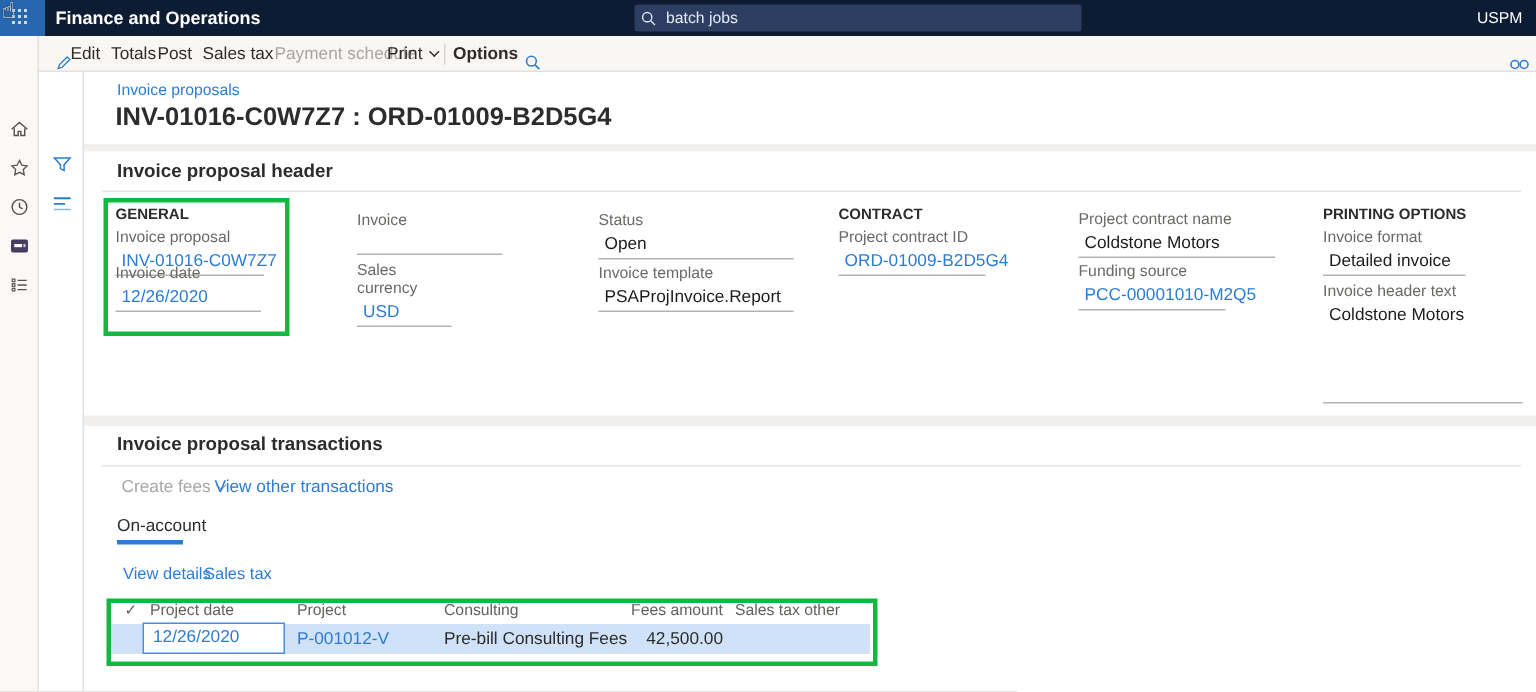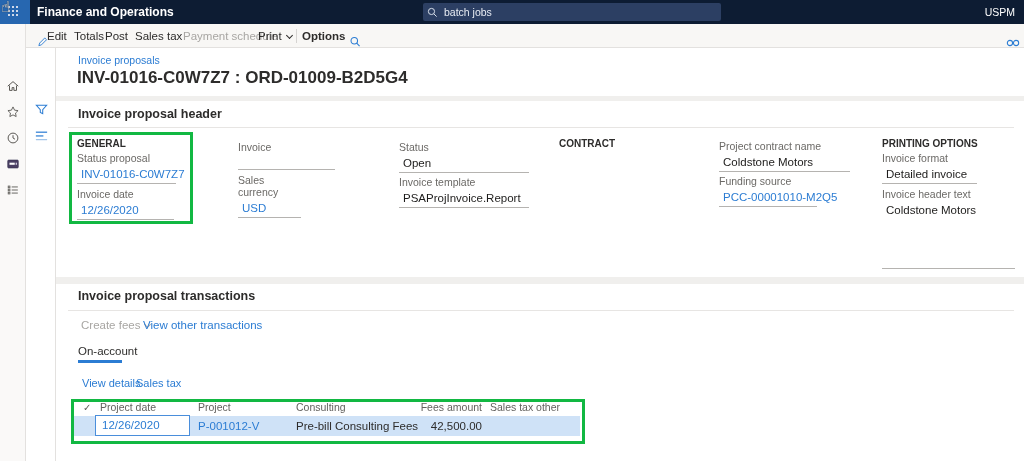--- a/index.html
+++ b/index.html
@@ -175,24 +175,24 @@
   <div class="card card-bread"></div>
   <span class="breadcrumb">Invoice proposals</span>
   <h1 class="pagetitle" style="margin:0;">INV-01016-C0W7Z7 : ORD-01009-B2D5G4</h1>
 
   <div class="card card-head"></div>
   <span class="sectiontitle" style="left:78px;top:107px;">Invoice proposal header</span>
   <div class="divider" style="left:68px;top:127px;width:946px;"></div>
 
   <span class="grouphead" style="left:77px;top:138px;">GENERAL</span>
   <div class="field" style="left:77px;top:152px;width:99px;">
-    <div class="flabel">Status proposal</div>
+    <div class="flabel">Invoice proposal</div>
     <div class="fval link">INV-01016-C0W7Z7</div>
   </div>
-  <div class="field" style="left:77px;top:188px;width:97px;">
+  <div class="field" style="left:77px;top:176px;width:97px;">
     <div class="flabel">Invoice date</div>
     <div class="fval link">12/26/2020</div>
   </div>
 
   <div class="field" style="left:238px;top:141px;width:97px;">
     <div class="flabel">Invoice</div>
     <div class="fval"></div>
   </div>
   <div class="field" style="left:238px;top:174px;width:63px;">
     <div class="flabel">Sales currency</div>
@@ -202,20 +202,24 @@
   <div class="field" style="left:399px;top:141px;width:130px;">
     <div class="flabel">Status</div>
     <div class="fval">Open</div>
   </div>
   <div class="field" style="left:399px;top:176px;width:130px;">
     <div class="flabel">Invoice template</div>
     <div class="fval">PSAProjInvoice.Report</div>
   </div>
 
   <span class="grouphead" style="left:559px;top:138px;">CONTRACT</span>
+  <div class="field" style="left:559px;top:152px;width:98px;">
+    <div class="flabel">Project contract ID</div>
+    <div class="fval link">ORD-01009-B2D5G4</div>
+  </div>
 
   <div class="field" style="left:719px;top:140px;width:131px;">
     <div class="flabel">Project contract name</div>
     <div class="fval">Coldstone Motors</div>
   </div>
   <div class="field" style="left:719px;top:175px;width:98px;">
     <div class="flabel">Funding source</div>
     <div class="fval link">PCC-00001010-M2Q5</div>
   </div>
 

